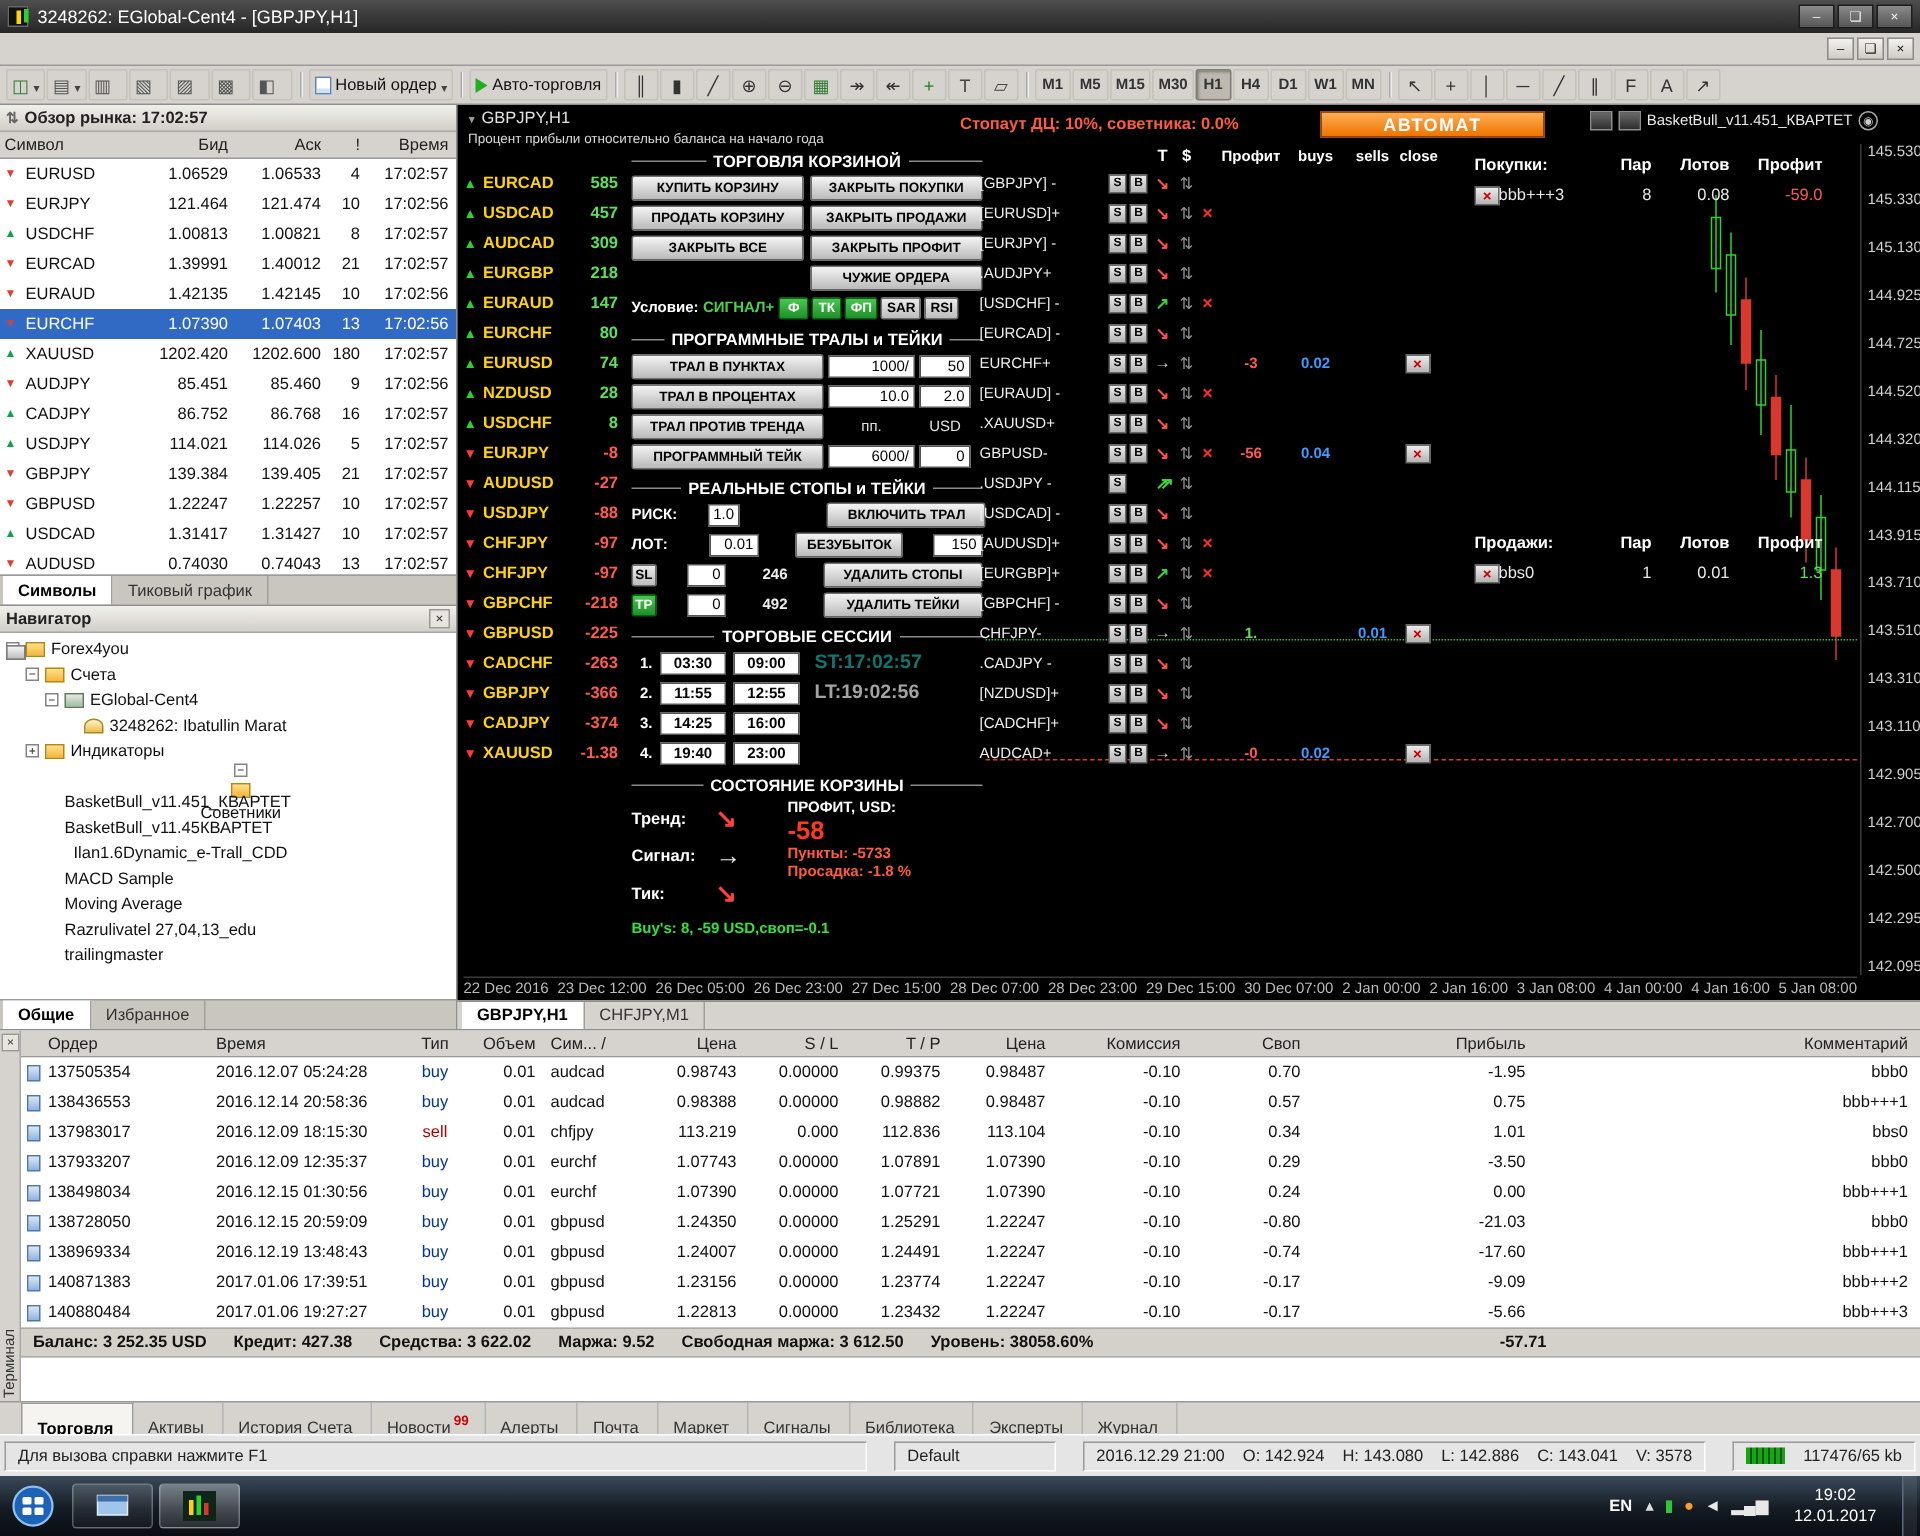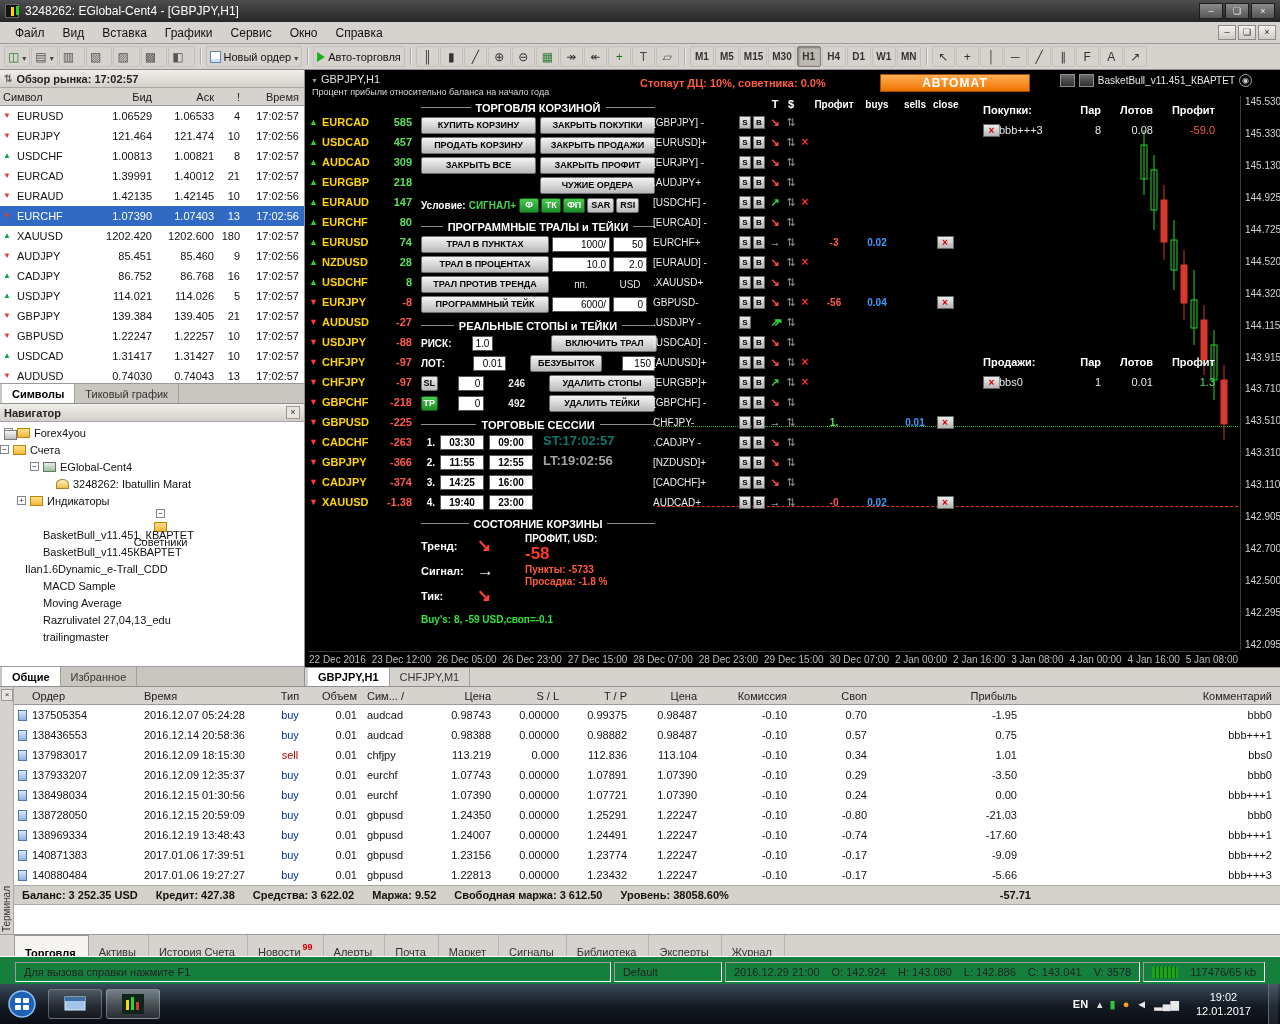--- a/index.html
+++ b/index.html
@@ -190,21 +190,21 @@
 .type-buy{color:#00339c}
 .type-sell{color:#b00000}
 .balance-row{display:flex;height:20px;align-items:center;background:#d4d1ca;font-weight:bold;border-top:1px solid #aaa;border-bottom:1px solid #aaa;padding-left:8px;gap:18px;position:relative;font-size:11px}
 .balance-profit{position:absolute;right:249px}
 .terminal-tabs{position:absolute;top:934px;left:0;right:0;height:22px;background:#d6d3ce;border-top:1px solid #9a9a9a;display:flex;align-items:stretch;padding-left:14px}
 .t-tab{padding:17px 10px;font-size:11px;color:#333;border-right:1px solid #b5b5b5;display:flex;gap:2px;align-items:center}
 .t-tab.active{background:#f6f4f0;font-weight:bold;color:#000;border:1px solid #9a9a9a;border-bottom:none}
 .badge{color:#d00000;font-size:9px;font-weight:bold;align-self:flex-end}
 
 
-.statusbar{position:absolute;top:956px;left:0;right:0;height:28px;background:#15803d;border-top:1px solid #fff;display:flex;align-items:center;padding:15px;gap:3px;font-size:11px;color:#222}
+.statusbar{position:absolute;top:956px;left:0;right:0;height:28px;background:#e5e5e5;border-top:1px solid #fff;display:flex;align-items:center;padding:3px;gap:18px;font-size:11px;color:#222}
 .sb-seg{border:1px solid;border-color:#9a9a9a #fff #fff #9a9a9a;height:20px;display:flex;align-items:center;padding:0 8px;gap:12px;white-space:nowrap}
 .sb-help{flex:1}
 .sb-default{width:108px}
 .conn-bars{width:26px;height:11px;background:repeating-linear-gradient(90deg,#19a319 0 3px,#0c5c0c 3px 4px);flex:none}
 .taskbar{position:absolute;top:984px;left:0;right:0;height:40px;background:linear-gradient(#3a4a5a,#141b23 55%,#0a0e13);display:flex;align-items:center;color:#fff}
 .start-orb{width:44px;height:40px;display:flex;align-items:center;justify-content:center}
 .task-btn{height:30px;min-width:54px;margin-left:4px;border:1px solid rgba(255,255,255,.28);border-radius:3px;background:linear-gradient(rgba(255,255,255,.14),rgba(255,255,255,.03));display:flex;align-items:center;justify-content:center}
 .task-btn.active{background:linear-gradient(rgba(255,255,255,.34),rgba(255,255,255,.12))}
 .tray{margin-left:auto;display:flex;align-items:center;gap:9px;padding-right:2px}
 .lang{font-size:11px;font-weight:bold;color:#fff}
@@ -223,23 +223,20 @@
       </span>
     <span>3248262: EGlobal-Cent4 - [GBPJPY,H1]</span>
     <span class="winbtns">
       <button class="winbtn">–</button>
       <button class="winbtn">❏</button>
       <button class="winbtn">×</button>
     </span>
   </div>
 
   <div class="menubar">
-    <span>
-      
-    <span class="menu-item">Файл</span><span class="menu-item">Вид</span><span class="menu-item">Вставка</span><span class="menu-item">Графики</span><span class="menu-item">Сервис</span><span class="menu-item">Окно</span><span class="menu-item">Справка</span></span>
     <span class="mdi-btns">
       <button class="mdibtn">–</button>
       <button class="mdibtn">❏</button>
       <button class="mdibtn">×</button>
     </span>
   </div>
 
   <div class="toolbar">
     <span style="display:flex">
 
@@ -584,21 +581,21 @@
           <button class="panel-close">×</button>
         </div>
         <div class="nav-tree">
 
             <div class="nav-item" style="padding-left: 4px;">
               <span class="exp minus"></span>
               <span class="nico folder"></span>
               <span>Forex4you</span>
             </div>
 
-            <div class="nav-item" style="">
+            <div class="nav-item" style="padding-left: 17px;">
               <span class="exp minus"></span>
               <span class="nico folder"></span>
               <span>Счета</span>
             </div>
 
             <div class="nav-item" style="padding-left: 30px;">
               <span class="exp minus"></span>
               <span class="nico server"></span>
               <span>EGlobal-Cent4</span>
             </div>
@@ -626,21 +623,21 @@
               <span class="nico ea"></span>
               <span>BasketBull_v11.451_КВАРТЕТ</span>
             </div>
 
             <div class="nav-item" style="padding-left: 30px;">
               <span class="exp" style="visibility: hidden;"></span>
               <span class="nico ea"></span>
               <span>BasketBull_v11.45КВАРТЕТ</span>
             </div>
 
-            <div class="nav-item" style="padding-left: 12px;">
+            <div class="nav-item" style="padding-left: 36px;">
               <span class="exp" style="visibility: hidden;"></span>
               <span class="nico ea"></span>
               <span>Ilan1.6Dynamic_e-Trall_CDD</span>
             </div>
 
             <div class="nav-item" style="padding-left: 30px;">
               <span class="exp" style="visibility: hidden;"></span>
               <span class="nico ea"></span>
               <span>MACD Sample</span>
             </div>

